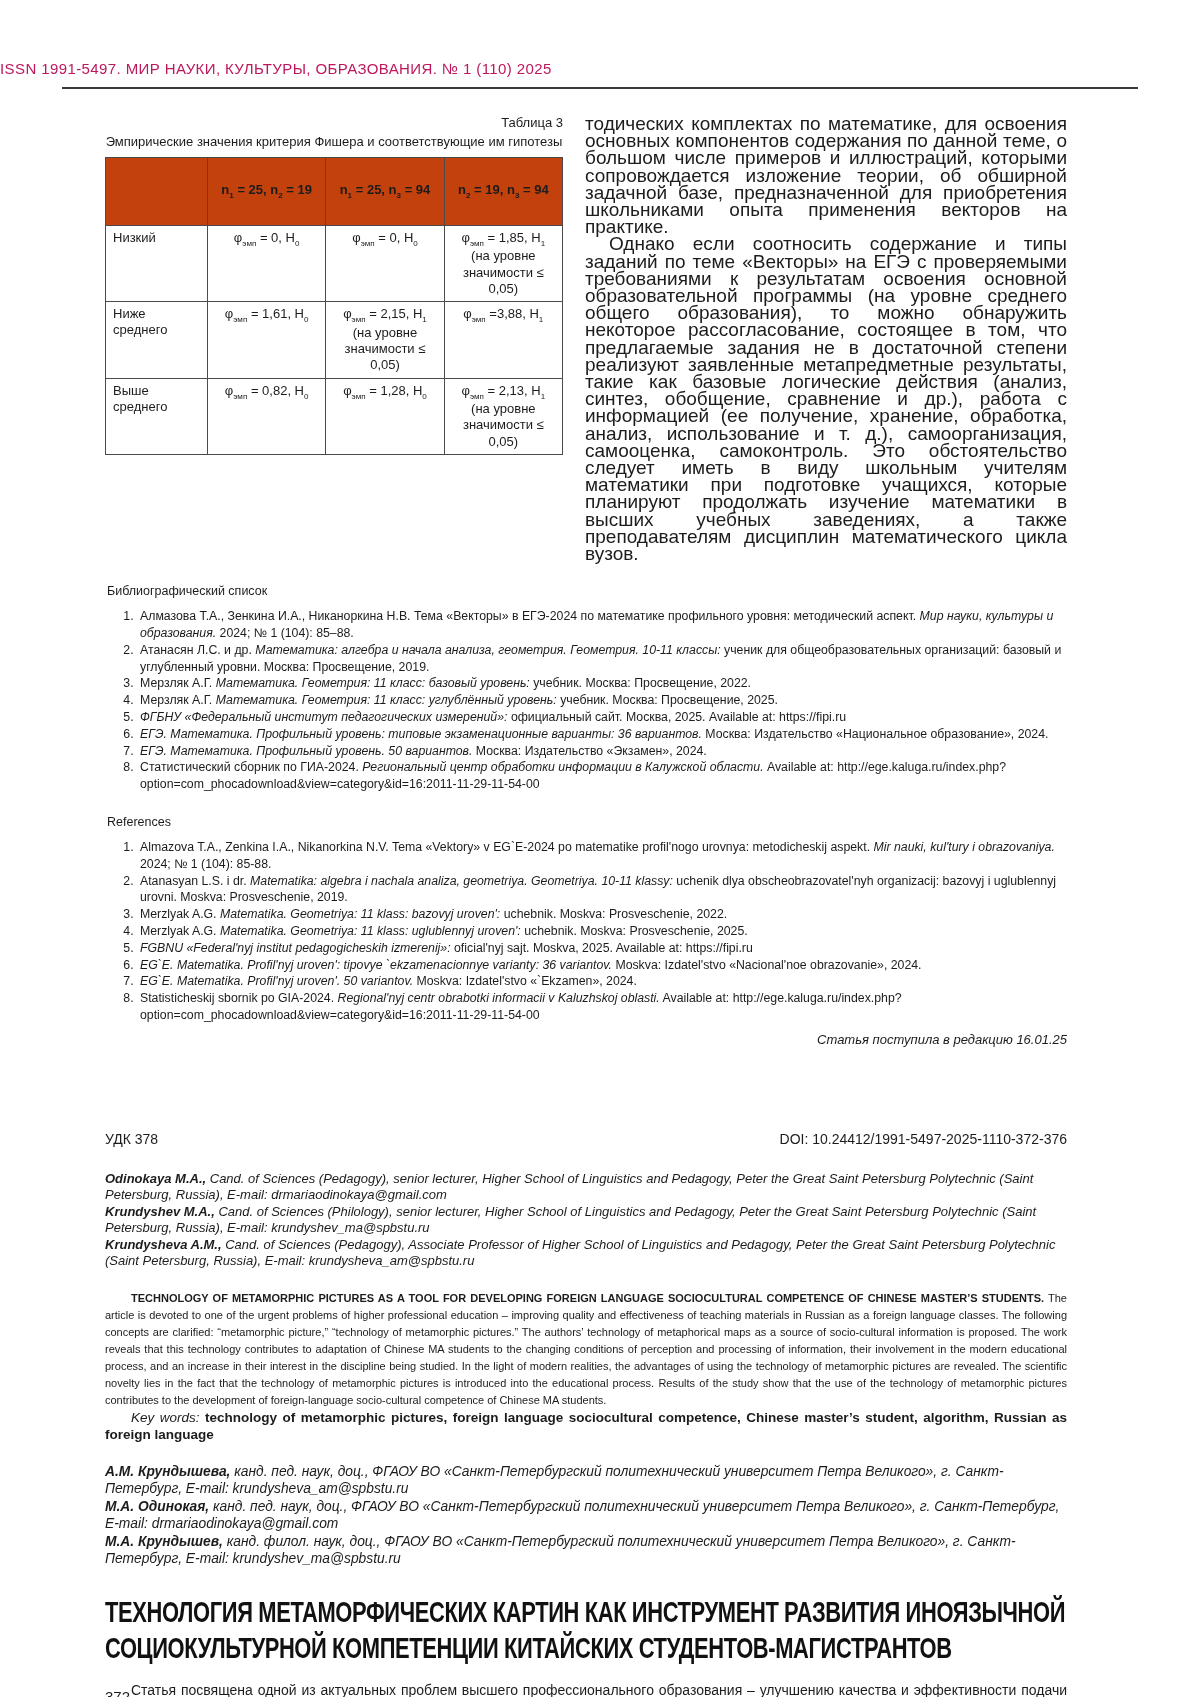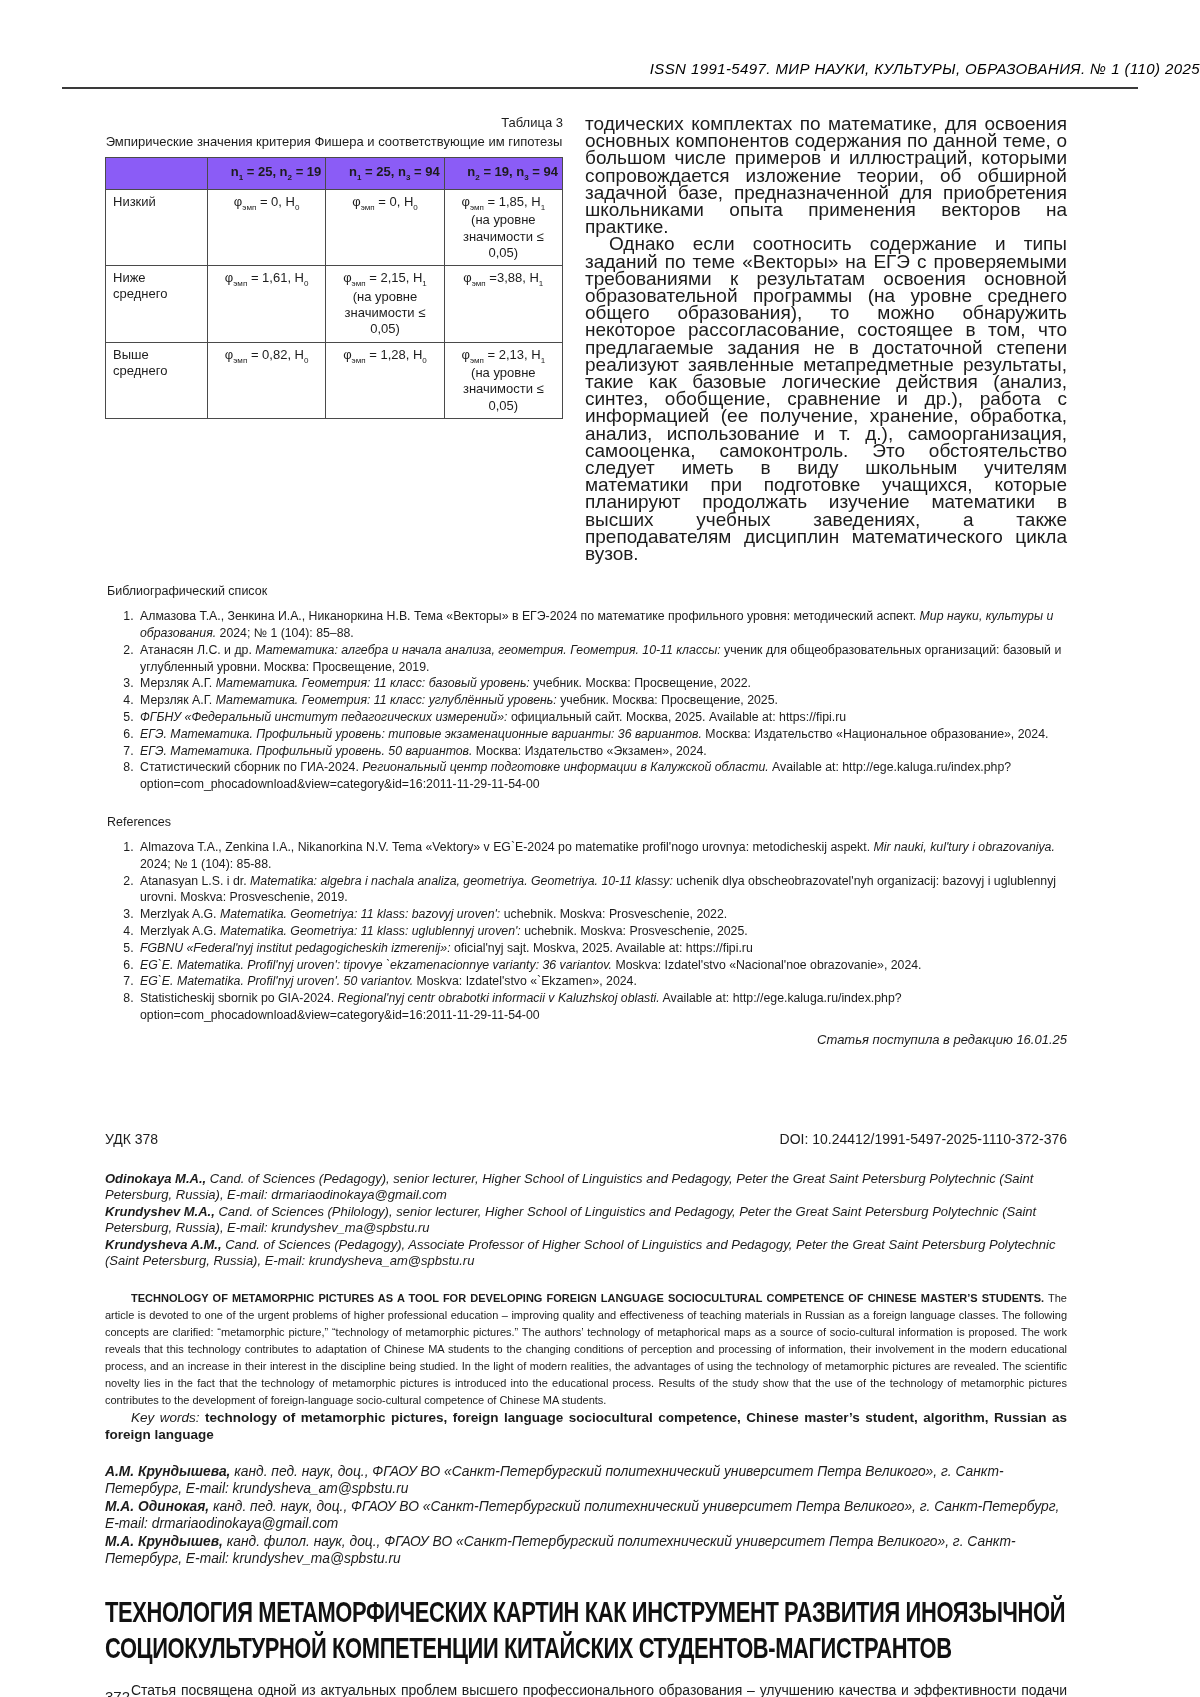--- a/index.html
+++ b/index.html
@@ -1,34 +1,34 @@
 <!DOCTYPE html>
 <html><head>
 <meta charset="utf-8">
 <style>
   * { box-sizing: border-box; }
   html,body { margin:0; padding:0; background:#ffffff; }
   body { font-family:"Liberation Sans", sans-serif; color:#1c1c1c; }
   .page { position:relative; width:1200px; height:1697px; background:#fff; overflow:hidden; }
 
   .page-header { padding-top:60px; }
-  .issn-line { text-align:right; font-size:15px; letter-spacing:0.4px; color:#000000;font-style:italic; }
+  .issn-line { text-align:left; font-size:15px; letter-spacing:0.4px; color:#be185d; }
   .header-rule { margin:10px 62px 0 62px; border-top:2px solid #3a3a3a; height:0; }
 
   .content { margin:26px 133px 0 105px; }
 
   .two-col { display:flex; gap:22px; }
   .col-left { width:458px; flex:0 0 458px; }
   .col-right { flex:1; }
 
   .table-label { text-align:right; font-size:13px; margin-bottom:4px; }
   .table-caption { text-align:center; font-size:13px; margin-bottom:8px; }
   .fisher-table { border-collapse:collapse; width:100%; font-size:13px; line-height:1.25; table-layout:fixed; }
   .fisher-table th, .fisher-table td { border:1.5px solid #4a4a4a; padding:4px 4px; text-align:center; vertical-align:top; }
-  .fisher-table thead th { background:#8b5cf6; font-weight:bold; padding:6px 4px;text-align:right; }
+  .fisher-table thead th { background:#c2410c; font-weight:bold; padding:24px 4px; }
   .fisher-table th:first-child { width:102px; }
   .fisher-table tbody td:first-child { text-align:left; padding-left:7px; }
   .fisher-table sub { font-size:0.62em; }
   .fisher-table tbody tr:nth-child(1) td, .fisher-table tbody tr:nth-child(4) td { height:70px; }
   .fisher-table tbody tr:nth-child(2) td, .fisher-table tbody tr:nth-child(3) td { height:57px; }
 
   .body-para { margin:0; text-align:justify; font-size:19px; line-height:17.2px; text-indent:24px; }
   .body-para.no-indent { text-indent:0; }
 
   .list-title { font-size:12.5px; margin:22px 0 10px 2px; }
@@ -113,21 +113,21 @@
 
     <div class="list-title">Библиографический список</div>
     <ol class="ref-list">
         <li>Алмазова Т.А., Зенкина И.А., Никаноркина Н.В. Тема «Векторы» в ЕГЭ-2024 по математике профильного уровня: методический аспект. <em>Мир науки, культуры и образования.</em> 2024; № 1 (104): 85–88.</li>
         <li>Атанасян Л.С. и др. <em>Математика: алгебра и начала анализа, геометрия. Геометрия. 10-11 классы:</em> ученик для общеобразовательных организаций: базовый и углубленный уровни. Москва: Просвещение, 2019.</li>
         <li>Мерзляк А.Г. <em>Математика. Геометрия: 11 класс: базовый уровень:</em> учебник. Москва: Просвещение, 2022.</li>
         <li>Мерзляк А.Г. <em>Математика. Геометрия: 11 класс: углублённый уровень:</em> учебник. Москва: Просвещение, 2025.</li>
         <li><em>ФГБНУ «Федеральный институт педагогических измерений»:</em> официальный сайт. Москва, 2025. Available at: https://fipi.ru</li>
         <li><em>ЕГЭ. Математика. Профильный уровень: типовые экзаменационные варианты: 36 вариантов.</em> Москва: Издательство «Национальное образование», 2024.</li>
         <li><em>ЕГЭ. Математика. Профильный уровень. 50 вариантов.</em> Москва: Издательство «Экзамен», 2024.</li>
-        <li>Статистический сборник по ГИА-2024. <em>Региональный центр подготовке информации в Калужской области.</em> Available at: http://ege.kaluga.ru/index.php?option=com_phocadownload&amp;view=category&amp;id=16:2011-11-29-11-54-00</li>
+        <li>Статистический сборник по ГИА-2024. <em>Региональный центр обработки информации в Калужской области.</em> Available at: http://ege.kaluga.ru/index.php?option=com_phocadownload&amp;view=category&amp;id=16:2011-11-29-11-54-00</li>
       </ol>
 
     <div class="list-title">References</div>
     <ol class="ref-list">
         <li>Almazova T.A., Zenkina I.A., Nikanorkina N.V. Tema «Vektory» v EG`E-2024 po matematike profil'nogo urovnya: metodicheskij aspekt. <em>Mir nauki, kul'tury i obrazovaniya.</em> 2024; № 1 (104): 85-88.</li>
         <li>Atanasyan L.S. i dr. <em>Matematika: algebra i nachala analiza, geometriya. Geometriya. 10-11 klassy:</em> uchenik dlya obscheobrazovatel'nyh organizacij: bazovyj i uglublennyj urovni. Moskva: Prosveschenie, 2019.</li>
         <li>Merzlyak A.G. <em>Matematika. Geometriya: 11 klass: bazovyj uroven':</em> uchebnik. Moskva: Prosveschenie, 2022.</li>
         <li>Merzlyak A.G. <em>Matematika. Geometriya: 11 klass: uglublennyj uroven':</em> uchebnik. Moskva: Prosveschenie, 2025.</li>
         <li><em>FGBNU «Federal'nyj institut pedagogicheskih izmerenij»:</em> oficial'nyj sajt. Moskva, 2025. Available at: https://fipi.ru</li>
         <li><em>EG`E. Matematika. Profil'nyj uroven': tipovye `ekzamenacionnye varianty: 36 variantov.</em> Moskva: Izdatel'stvo «Nacional'noe obrazovanie», 2024.</li>

